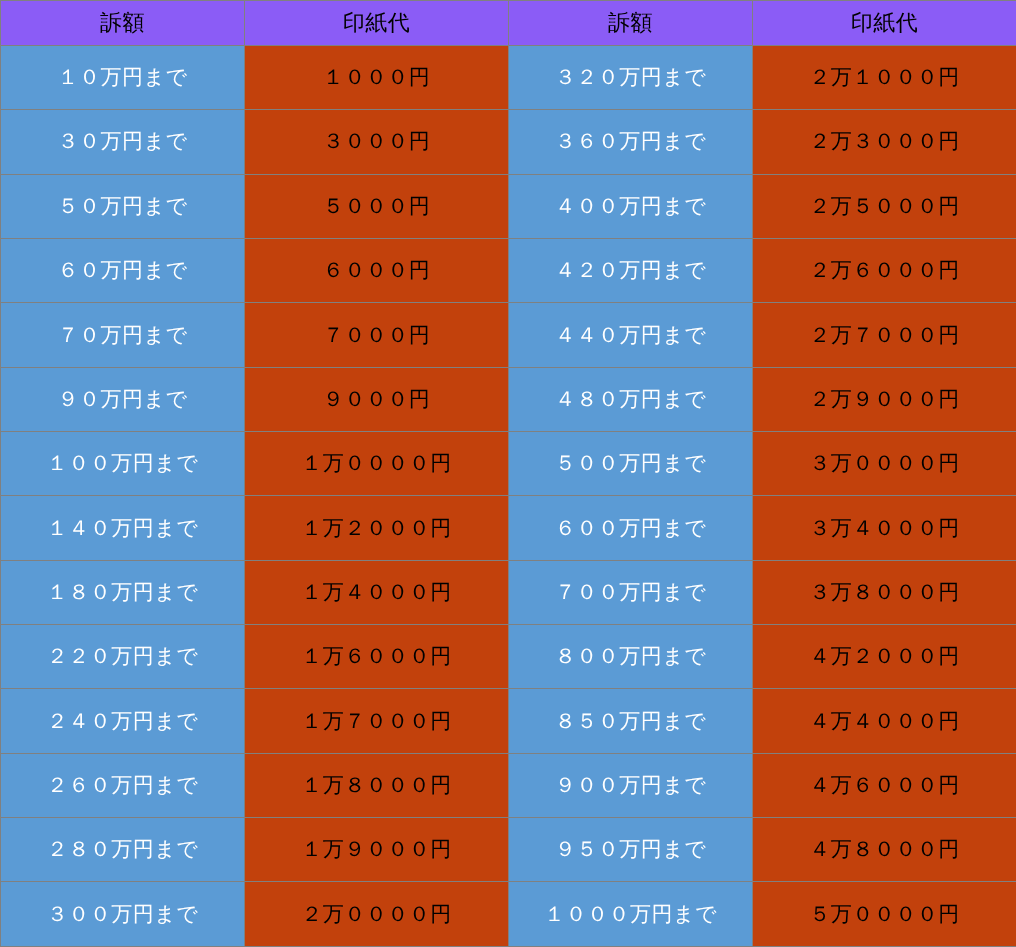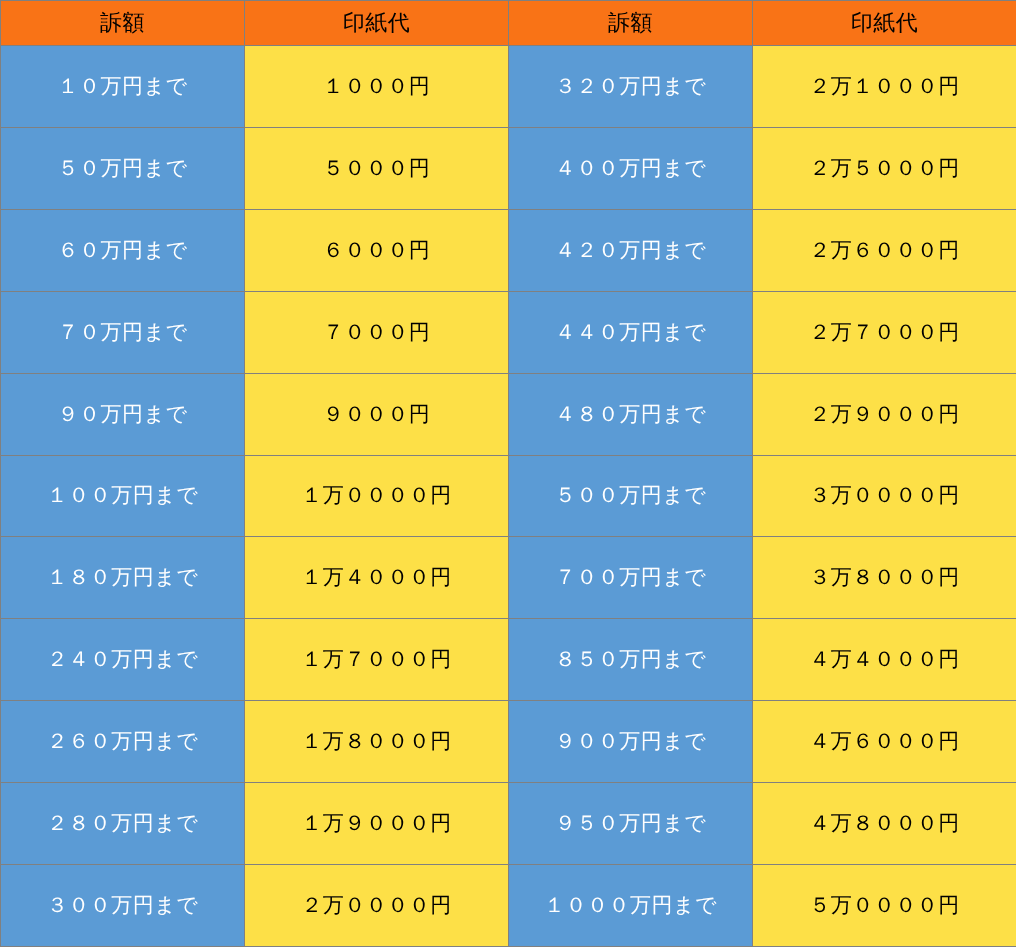--- a/index.html
+++ b/index.html
@@ -28,32 +28,32 @@
     border: 1px solid #808080;
     text-align: center;
     vertical-align: middle;
     font-size: 21px;
     letter-spacing: 0.5px;
     padding: 0;
     height: 45px;
     line-height: 1.1;
   }
   table.fee-table thead th {
-    background: #f97316;
+    background: #8b5cf6;
     color: #000000;
     font-size: 22px;
     height: 44px;
     font-weight: normal;
   }
   table.fee-table td.amount {
     background: #5b9bd5;
     color: #ffffff;
   }
   table.fee-table td.fee {
-    background: #fde047;
+    background: #c2410c;
     color: #000000;
   }
 </style>
 </head>
 <body>
 
 <table class="fee-table">
   <colgroup>
     <col class="col-amount">
     <col class="col-fee">
@@ -67,20 +67,26 @@
       <th>訴額</th>
       <th>印紙代</th>
     </tr>
   </thead>
   <tbody>
     <tr>
       <td class="amount">１０万円まで</td>
       <td class="fee">１０００円</td>
       <td class="amount">３２０万円まで</td>
       <td class="fee">２万１０００円</td>
+    </tr>
+    <tr>
+      <td class="amount">３０万円まで</td>
+      <td class="fee">３０００円</td>
+      <td class="amount">３６０万円まで</td>
+      <td class="fee">２万３０００円</td>
     </tr>
     <tr>
       <td class="amount">５０万円まで</td>
       <td class="fee">５０００円</td>
       <td class="amount">４００万円まで</td>
       <td class="fee">２万５０００円</td>
     </tr>
     <tr>
       <td class="amount">６０万円まで</td>
       <td class="fee">６０００円</td>
@@ -99,24 +105,36 @@
       <td class="amount">４８０万円まで</td>
       <td class="fee">２万９０００円</td>
     </tr>
     <tr>
       <td class="amount">１００万円まで</td>
       <td class="fee">１万００００円</td>
       <td class="amount">５００万円まで</td>
       <td class="fee">３万００００円</td>
     </tr>
     <tr>
+      <td class="amount">１４０万円まで</td>
+      <td class="fee">１万２０００円</td>
+      <td class="amount">６００万円まで</td>
+      <td class="fee">３万４０００円</td>
+    </tr>
+    <tr>
       <td class="amount">１８０万円まで</td>
       <td class="fee">１万４０００円</td>
       <td class="amount">７００万円まで</td>
       <td class="fee">３万８０００円</td>
+    </tr>
+    <tr>
+      <td class="amount">２２０万円まで</td>
+      <td class="fee">１万６０００円</td>
+      <td class="amount">８００万円まで</td>
+      <td class="fee">４万２０００円</td>
     </tr>
     <tr>
       <td class="amount">２４０万円まで</td>
       <td class="fee">１万７０００円</td>
       <td class="amount">８５０万円まで</td>
       <td class="fee">４万４０００円</td>
     </tr>
     <tr>
       <td class="amount">２６０万円まで</td>
       <td class="fee">１万８０００円</td>

